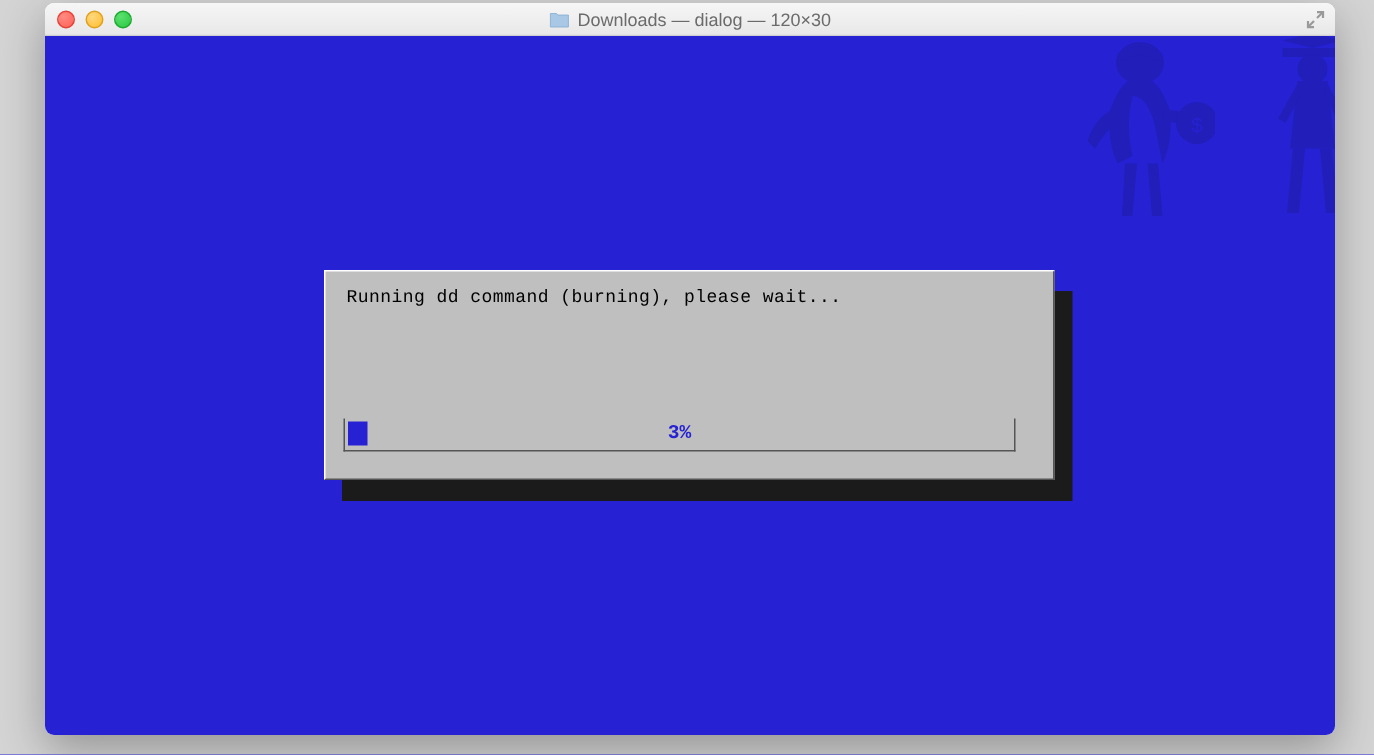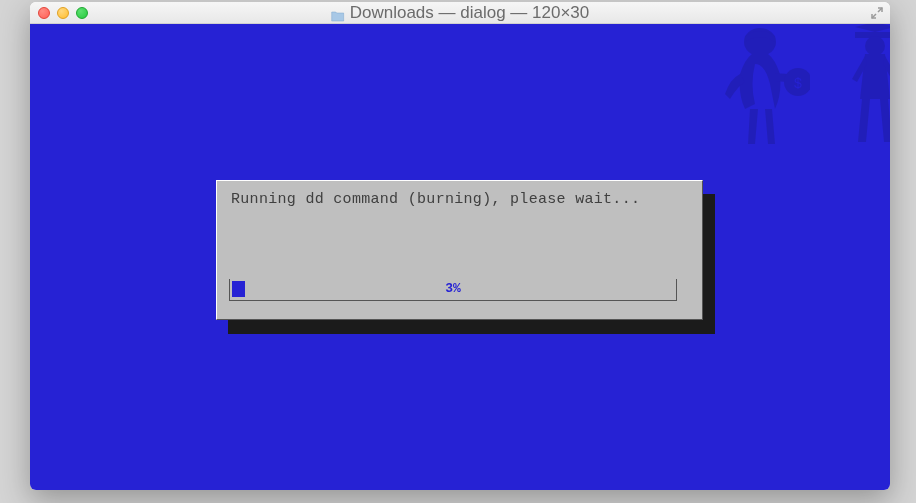--- a/index.html
+++ b/index.html
@@ -64,21 +64,21 @@
     .traffic-light.maximize {
       background: radial-gradient(circle at 35% 30%, #5ce070, #27c93f);
       border: 0.5px solid #1da830;
     }
     
     .title {
       position: absolute;
       left: 50%;
       transform: translateX(-50%);
       font-family: -apple-system, 'Helvetica Neue', sans-serif;
-      font-size: 17px;
+      font-size: 12px;
       color: #6b6b6b;
       display: flex;
       align-items: center;
       gap: 5px;
     }
     
     .folder-icon {
       width: 14px;
       height: 12px;
       display: inline-block;
@@ -115,22 +115,22 @@
       height: 140px;
       background: #bfbfbf;
       border-left: 1px solid #ffffff;
       border-top: 1px solid #ffffff;
       border-right: 1px solid #555;
       border-bottom: 1px solid #555;
       padding: 10px 14px;
     }
     
     .dialog-message {
-      color: #404040;
-      font-size: 15px;
+      color: #000000;
+      font-size: 12px;
       letter-spacing: 0.3px;
       font-family: 'Menlo', 'Monaco', 'Courier New', monospace;
     }
     
     .progress-container {
       position: absolute;
       left: 12px;
       bottom: 18px;
       width: 448px;
     }

